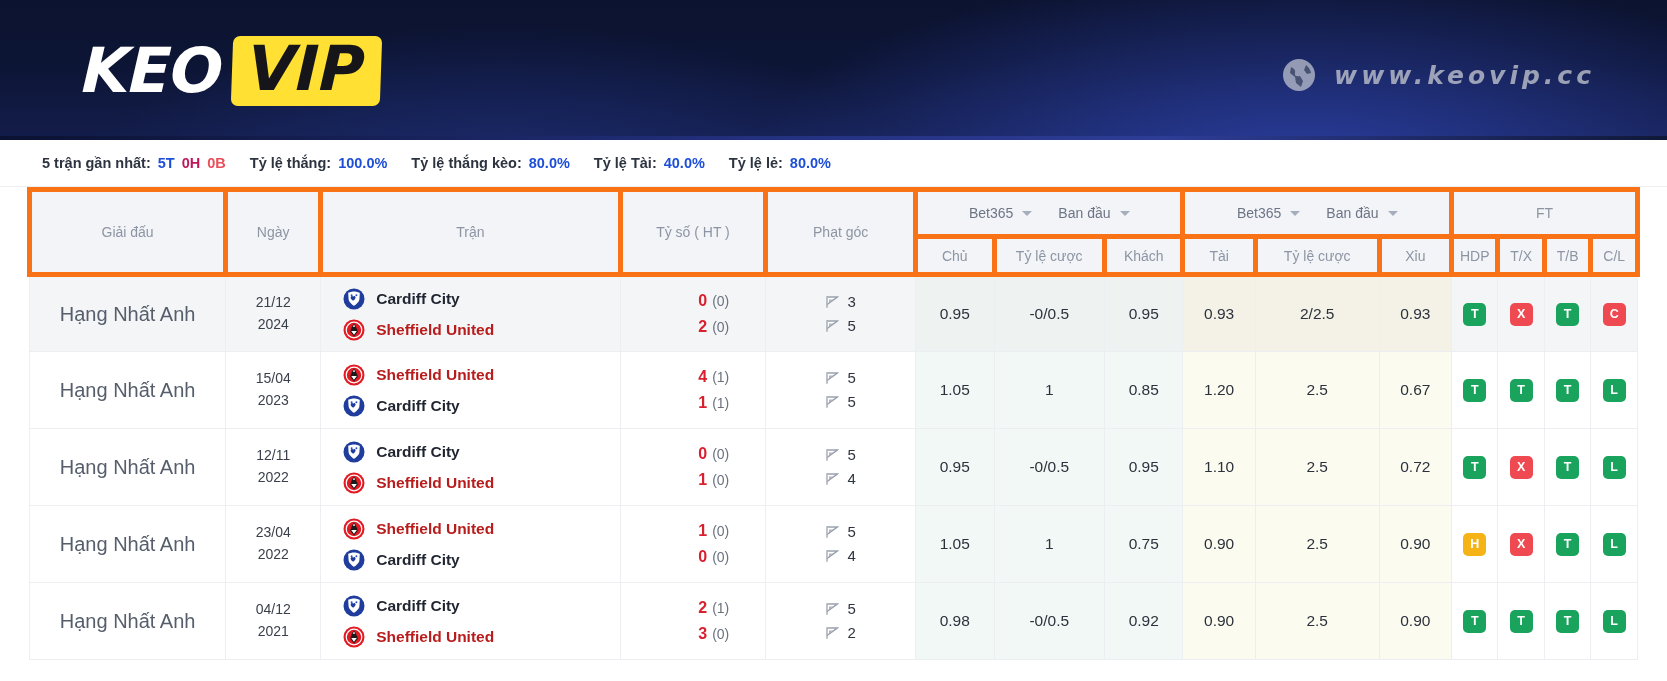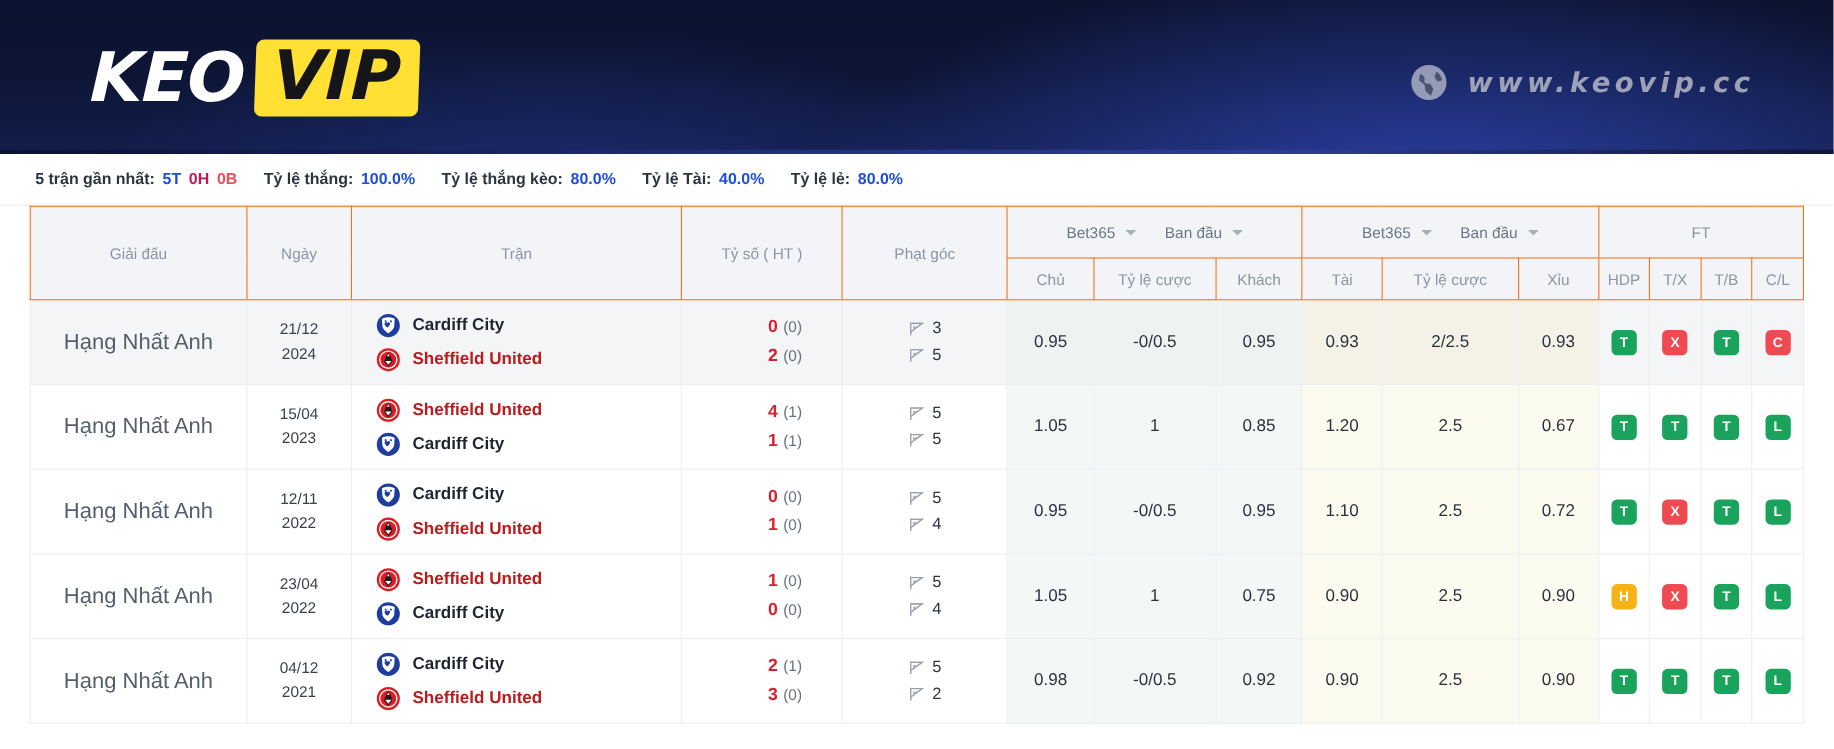--- a/index.html
+++ b/index.html
@@ -51,40 +51,40 @@
     font-family:"DejaVu Sans", sans-serif;
     font-style:italic; font-weight:bold;
     font-size:25px; letter-spacing:4px;
     color:#b9bdc9; opacity:.82;
   }
 
   
   .stats {
     height:47px; width:1667px;
     display:flex; align-items:center;
-    padding-left:32px; gap:0px;
+    padding-left:42px; gap:0px;
     font-size:14.5px; color:#333a45;
     background:#fff;
     border-bottom:1px solid #eceef2;
   }
   .stat { display:flex; align-items:baseline; margin-right:24px; white-space:nowrap; }
   .stat .lbl { color:#2d3440; font-weight:bold; }
   .stat .val { margin-left:7px; font-weight:bold; }
   .v-green { color:#1d4ed8; }
   .v-grey  { color:#be185d; }
   .v-red   { color:#e8505b; }
   .wdl { display:flex; gap:7px; margin-left:7px; font-weight:bold; }
 
   
   .table-wrap { width:1667px; padding:0 27px; }
   table { border-collapse:collapse; width:1613px; table-layout:fixed;
           border:1px solid #e9ecf1; }
   thead th {
     background:#f2f4f8; color:#8d95a3; font-weight:normal;
-    font-size:14px; text-align:center; border:1px solid #f97316;
+    font-size:14px; text-align:center; border:5px solid #f97316;
   }
   .hdr-main { height:47px; }
   .hdr-sub  { height:38px; font-size:13.5px; }
   .drop { display:inline-flex; align-items:center; gap:9px; color:#6d7585; font-size:14px;}
   .caret { width:0;height:0;border-left:5px solid transparent;border-right:5px solid transparent;
            border-top:5px solid #a7aebb; display:inline-block; }
   .grp-pair { display:flex; align-items:center; justify-content:center; gap:26px; }
 
   tbody td {
     border:1px solid #eceef2;

